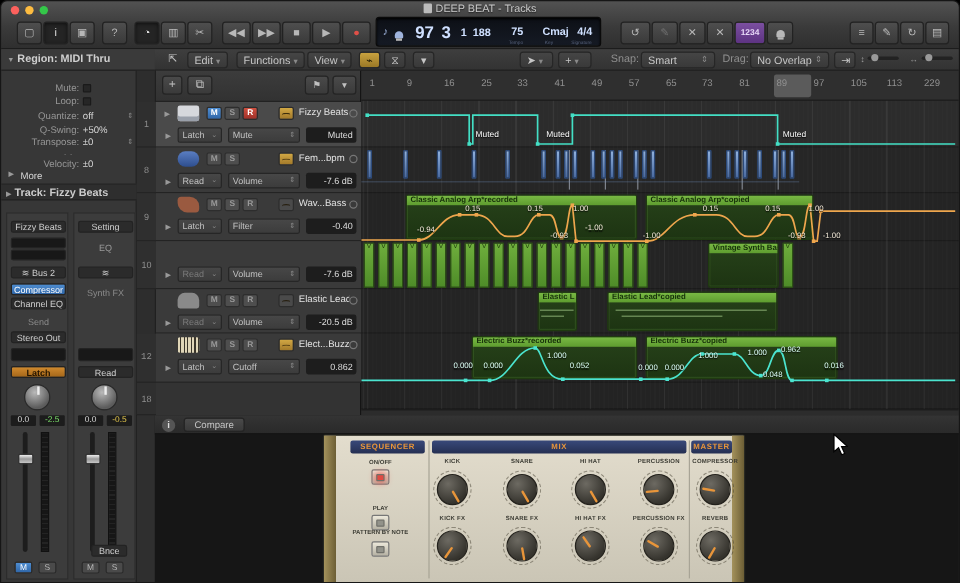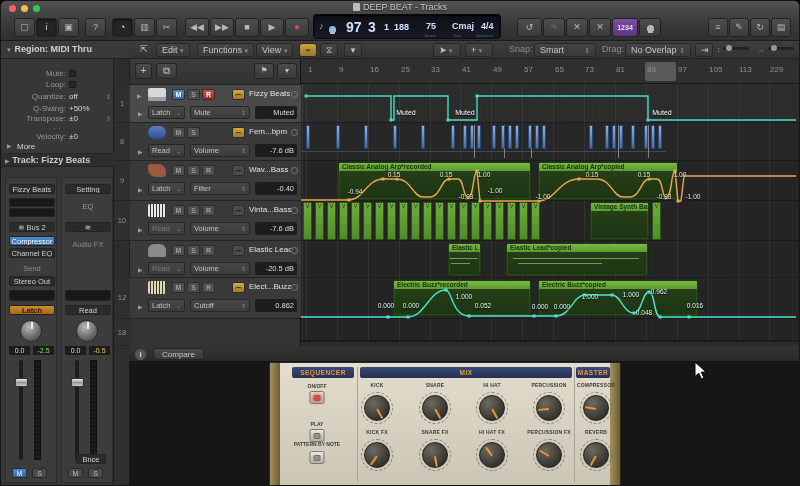--- a/index.html
+++ b/index.html
@@ -258,21 +258,21 @@
       <div class="fthumb" style="left:9px;top:200px"></div>
       <div class="meter" style="left:28px;top:182px;height:100px"></div>
       <div class="msb on" style="left:6px;top:290px">M</div>
       <div class="msb" style="left:26px;top:290px">S</div>
     </div>
 
     <div class="strip" style="left:60px;top:118px;height:306px">
       <div class="sbox" style="top:6px">Setting</div>
       <div class="sbox slabel" style="top:24px">EQ</div>
       <div class="sbox" style="top:44px">≋</div>
-      <div class="sbox sdim" style="top:62px">Audio FX</div>
+      <div class="sbox sdim" style="top:62px">Synth FX</div>
       <div class="sbox sdark" style="top:112px;height:11px"></div>
       <div class="sbox" style="top:127px">Read</div>
       <div class="knobp" style="left:14px;top:142px"></div>
       <div class="vbox" style="left:3px;top:168px">0.0</div>
       <div class="vbox yellow" style="left:27px;top:168px">-0.5</div>
       <div class="fader" style="left:13px;top:182px;height:100px"></div>
       <div class="fthumb" style="left:9px;top:200px"></div>
       <div class="meter" style="left:28px;top:182px;height:100px"></div>
       <div class="sbox" style="top:276px;left:14px;width:30px">Bnce</div>
       <div class="msb" style="left:6px;top:290px">M</div>
@@ -342,29 +342,20 @@
           <div class="pwr"></div>
         </div>
         <div class="taut" style="top: 20px;">
           <div class="disc" style="left: 8px; top: 5px; position: absolute;">▶</div>
           <div class="apill" style="left: 18px; width: 37px;">Latch<div class="car">⌄</div></div>
           <div class="apill" style="left: 60px; width: 60px;">Filter<div class="car">⇕</div></div>
           <div class="aval">-0.40</div>
         </div>
       </div>
       <div class="trow" style="top: 142px; height: 40px;">
-        <div class="tmain">
-          <div class="ticon" style="background: repeating-linear-gradient(90deg, rgb(232, 232, 232) 0px, rgb(232, 232, 232) 2px, rgb(48, 48, 46) 2px, rgb(48, 48, 46) 3px);"></div>
-          <div class="msr" style="left: 42px;">M</div>
-          <div class="msr" style="left: 57px;">S</div>
-          <div class="msr" style="left: 72px;">R</div>
-          <div class="abadge"></div>
-          <div class="tname">Vinta...Bass</div>
-          <div class="pwr"></div>
-        </div>
         <div class="taut" style="top: 20px;">
           <div class="disc" style="left: 8px; top: 5px; position: absolute;">▶</div>
           <div class="apill dim" style="left: 18px; width: 37px;">Read<div class="car">⌄</div></div>
           <div class="apill" style="left: 60px; width: 60px;">Volume<div class="car">⇕</div></div>
           <div class="aval">-7.6 dB</div>
         </div>
       </div>
       <div class="trow" style="top: 182px; height: 37px;">
         <div class="tmain">
           <div class="ticon" style="background: rgb(138, 138, 138); border-radius: 6px 6px 2px 2px;"></div>

